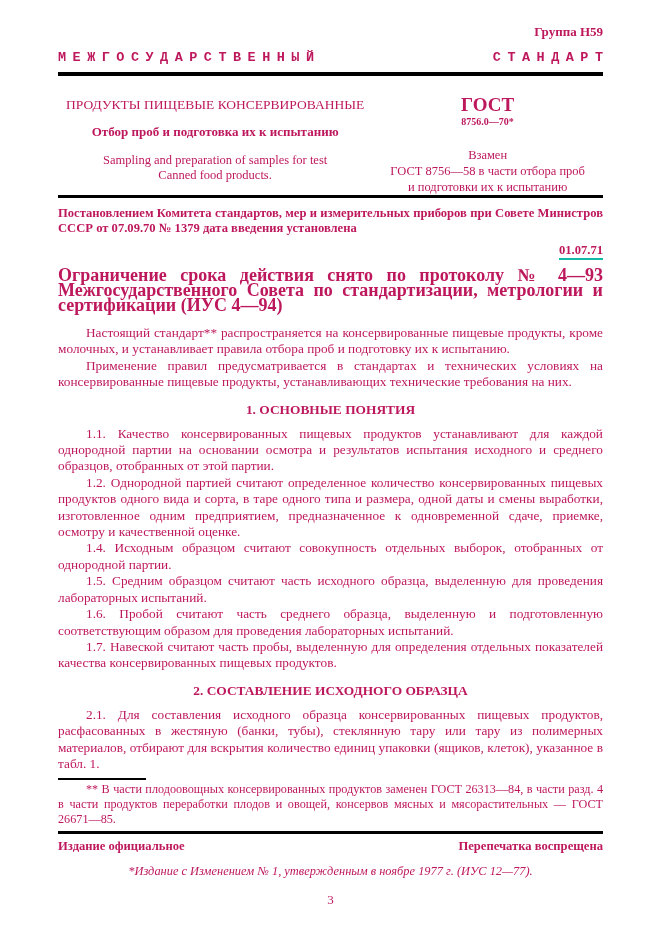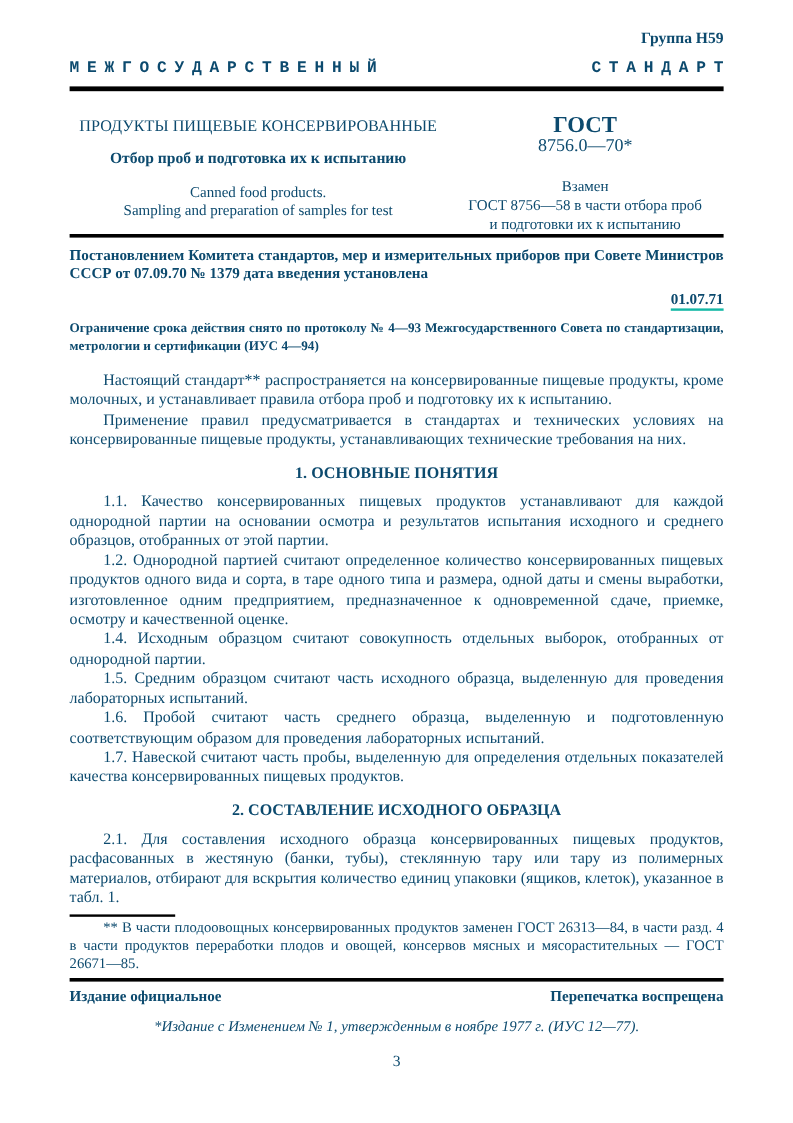--- a/index.html
+++ b/index.html
@@ -1,19 +1,19 @@
 <!DOCTYPE html>
 <html><head>
 <meta charset="utf-8">
 <style>
   html, body { margin: 0; padding: 0; background: #6b6b6b; }
   .page {
     width: 661px; height: 936px;
     background: #ffffff;
-    color: #0c4a6e;
+    color: #be185d;
     font-family: "Liberation Serif", "DejaVu Serif", serif;
     box-sizing: border-box;
     padding: 24px 58px 0 58px;
     overflow: hidden;
     position: relative;
     margin: 0 auto;
   }
   .group-label {
     text-align: right;
     font-weight: bold;
@@ -37,41 +37,41 @@
     justify-content: space-between;
     margin-top: 20px;
     min-height: 90px;
   }
   .left-col { width: 320px; text-align: center; }
   .right-col { width: 235px; text-align: center; }
   .ru-title { font-weight: normal; font-size: 13.5px; line-height: 17px; }
   .ru-subtitle { font-weight: bold; font-size: 13px; line-height: 16px; margin-top: 11px; }
   .en-lines { font-size: 12.5px; line-height: 15px; margin-top: 13px; }
   .gost-label { font-weight: bold; font-size: 19px; line-height: 17px; }
-  .gost-number { font-weight: normal; font-size: 15px; line-height: 18px; }
+  .gost-number { font-weight: bold; font-size: 10px; line-height: 18px; }
   .replaces { font-weight: normal; font-size: 12.5px; line-height: 16px; margin-top: 16px; }
   .decree-p {
     font-weight: bold;
     font-size: 12.6px;
     line-height: 15px;
     text-align: justify;
     margin: 8px 0 0 0;
   }
   .date-row { text-align: right; margin-top: 4px; }
   .date-value {
     display: inline-block;
     font-weight: bold;
     font-size: 12.6px;
     line-height: 14px;
     border-bottom: 2px solid #14b8a6;
     padding-bottom: 1px;
   }
   .limitation-p {
     font-weight: bold;
-    font-size: 11px;
+    font-size: 18px;
     line-height: 15px;
     text-align: justify;
     margin: 8px 0 0 0;
   }
   .body-text { margin-top: 12px; }
   .para {
     font-size: 13.3px;
     line-height: 16.4px;
     text-align: justify;
     text-indent: 28px;
@@ -127,22 +127,22 @@
     <span class="word">СТАНДАРТ</span>
   </div>
 
   <div class="rule-4"></div>
 
   <div class="header-cols">
     <div class="left-col">
       <div class="ru-title">ПРОДУКТЫ ПИЩЕВЫЕ КОНСЕРВИРОВАННЫЕ</div>
       <div class="ru-subtitle">Отбор проб и подготовка их к испытанию</div>
       <div class="en-lines">
+        <div>Sampling and preparation of samples for test</div>
         <div>Canned food products.</div>
-        <div>Sampling and preparation of samples for test</div>
       </div>
     </div>
     <div class="right-col">
       <div class="gost-label">ГОСТ</div>
       <div class="gost-number">8756.0—70*</div>
       <div class="replaces">
         <div>Взамен</div>
         <div>ГОСТ 8756—58 в части отбора проб</div>
         <div>и подготовки их к испытанию</div>
       </div>

